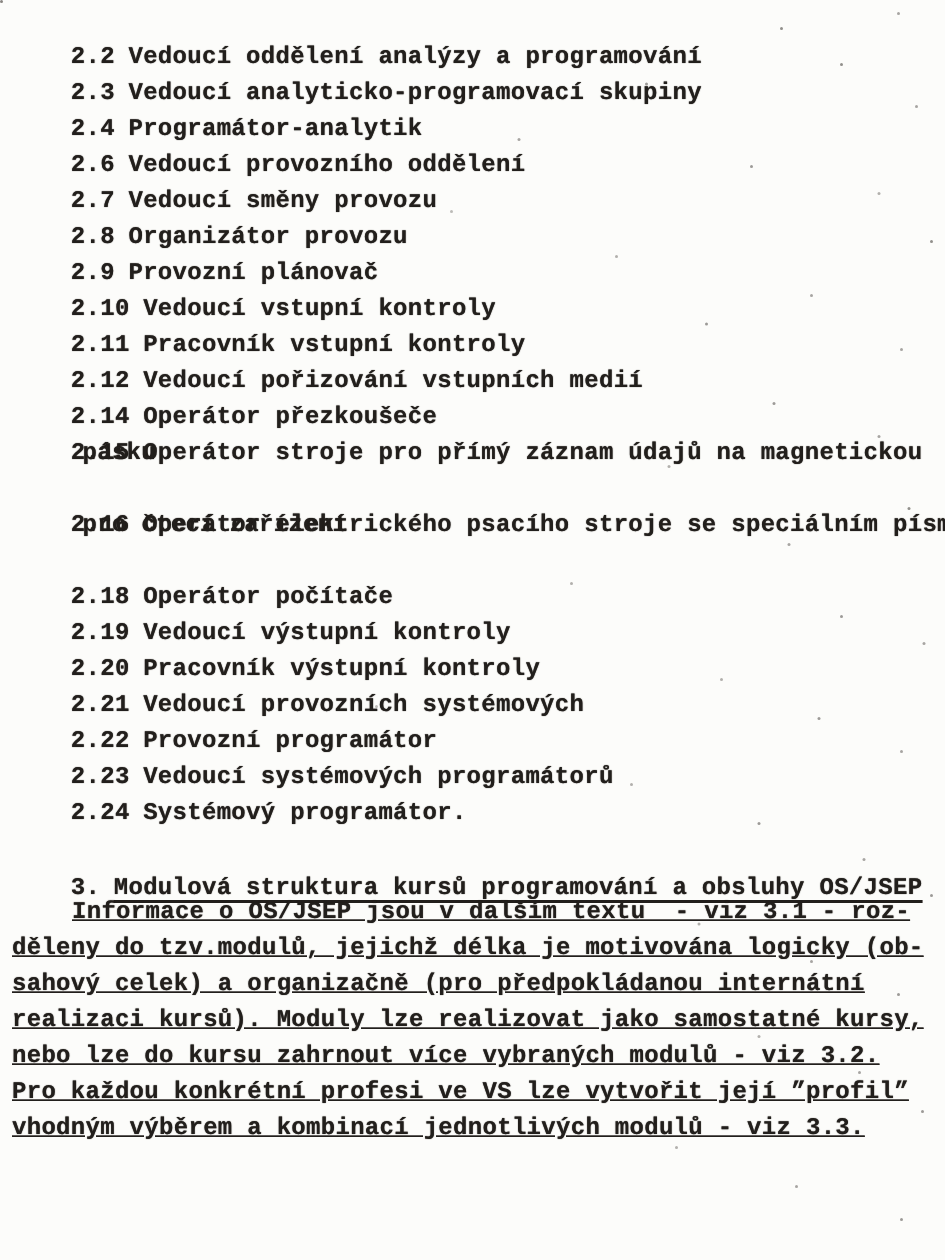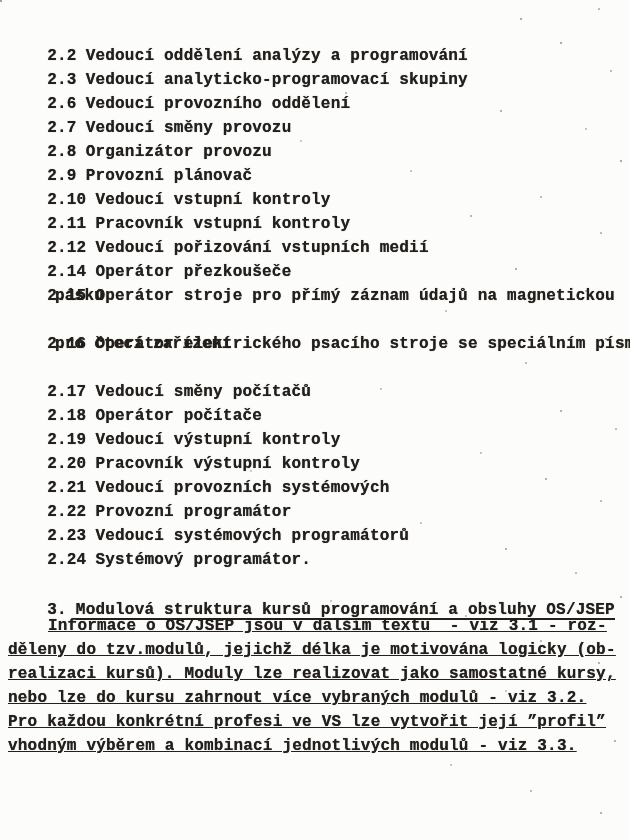--- a/index.html
+++ b/index.html
@@ -5,21 +5,21 @@
   html,body{margin:0;padding:0;}
   body{
     width:630px;height:840px;overflow:hidden;
     background:#fcfcfa;
     font-family:"Liberation Mono","DejaVu Sans Mono",monospace;
     color:#221f1c;
     position:relative;
   }
   .page{
     position:absolute;inset:0;
-    padding:20px 0 0 8px;
+    padding:2px 0 0 8px;
     font-size:16px;
     font-weight:bold;
     letter-spacing:.2px;
     line-height:24px;
     text-shadow:0 0 .7px rgba(30,25,20,.85);
   }
   .line{white-space:pre;height:24px;}
   .line .num{margin-right:9px;}
   .line.cont{padding-left:47px;}
   .section-heading{margin-top:26px;height:24px;white-space:pre;}
@@ -67,20 +67,23 @@
 
   <div id="list-container">
   <div class="line">
     <span class="num">2.2</span><span class="txt">Vedoucí oddělení analýzy a programování</span>
   </div>
 
   <div class="line">
     <span class="num">2.3</span><span class="txt">Vedoucí analyticko-programovací skupiny</span>
   </div>
 
+  <div class="line">
+    <span class="num">2.4</span><span class="txt">Programátor-analytik</span>
+  </div>
 
 
   <div class="line">
     <span class="num">2.6</span><span class="txt">Vedoucí provozního oddělení</span>
   </div>
 
   <div class="line">
     <span class="num">2.7</span><span class="txt">Vedoucí směny provozu</span>
   </div>
 
@@ -114,23 +117,20 @@
   </div>
 
   <div class="line cont">pásku</div>
 
   <div class="line">
     <span class="num">2.16</span><span class="txt">Operátor elektrického psacího stroje se speciálním písmem</span>
   </div>
 
   <div class="line cont">pro čtecí zařízení</div>
 
-  <div class="line">
-    <span class="num">2.17</span><span class="txt">Vedoucí směny počítačů</span>
-  </div>
 
   <div class="line">
     <span class="num">2.18</span><span class="txt">Operátor počítače</span>
   </div>
 
   <div class="line">
     <span class="num">2.19</span><span class="txt">Vedoucí výstupní kontroly</span>
   </div>
 
   <div class="line">
@@ -156,20 +156,21 @@
 
   <div class="section-heading">
     <span>3.</span><span class="title">Modulová struktura kursů programování a obsluhy OS/JSEP</span>
   </div>
 
   <div class="paragraph" id="paragraph-container">
   <div class="pline first">Informace o OS/JSEP jsou v dalším textu  - viz 3.1 - roz-</div>
 
   <div class="pline">děleny do tzv.modulů, jejichž délka je motivována logicky (ob-</div>
 
+  <div class="pline">sahový celek) a organizačně (pro předpokládanou internátní</div>
 
   <div class="pline">realizaci kursů). Moduly lze realizovat jako samostatné kursy,</div>
 
   <div class="pline">nebo lze do kursu zahrnout více vybraných modulů - viz 3.2.</div>
 
   <div class="pline">Pro každou konkrétní profesi ve VS lze vytvořit její ”profil”</div>
 
   <div class="pline">vhodným výběrem a kombinací jednotlivých modulů - viz 3.3.</div>
 </div>
 

